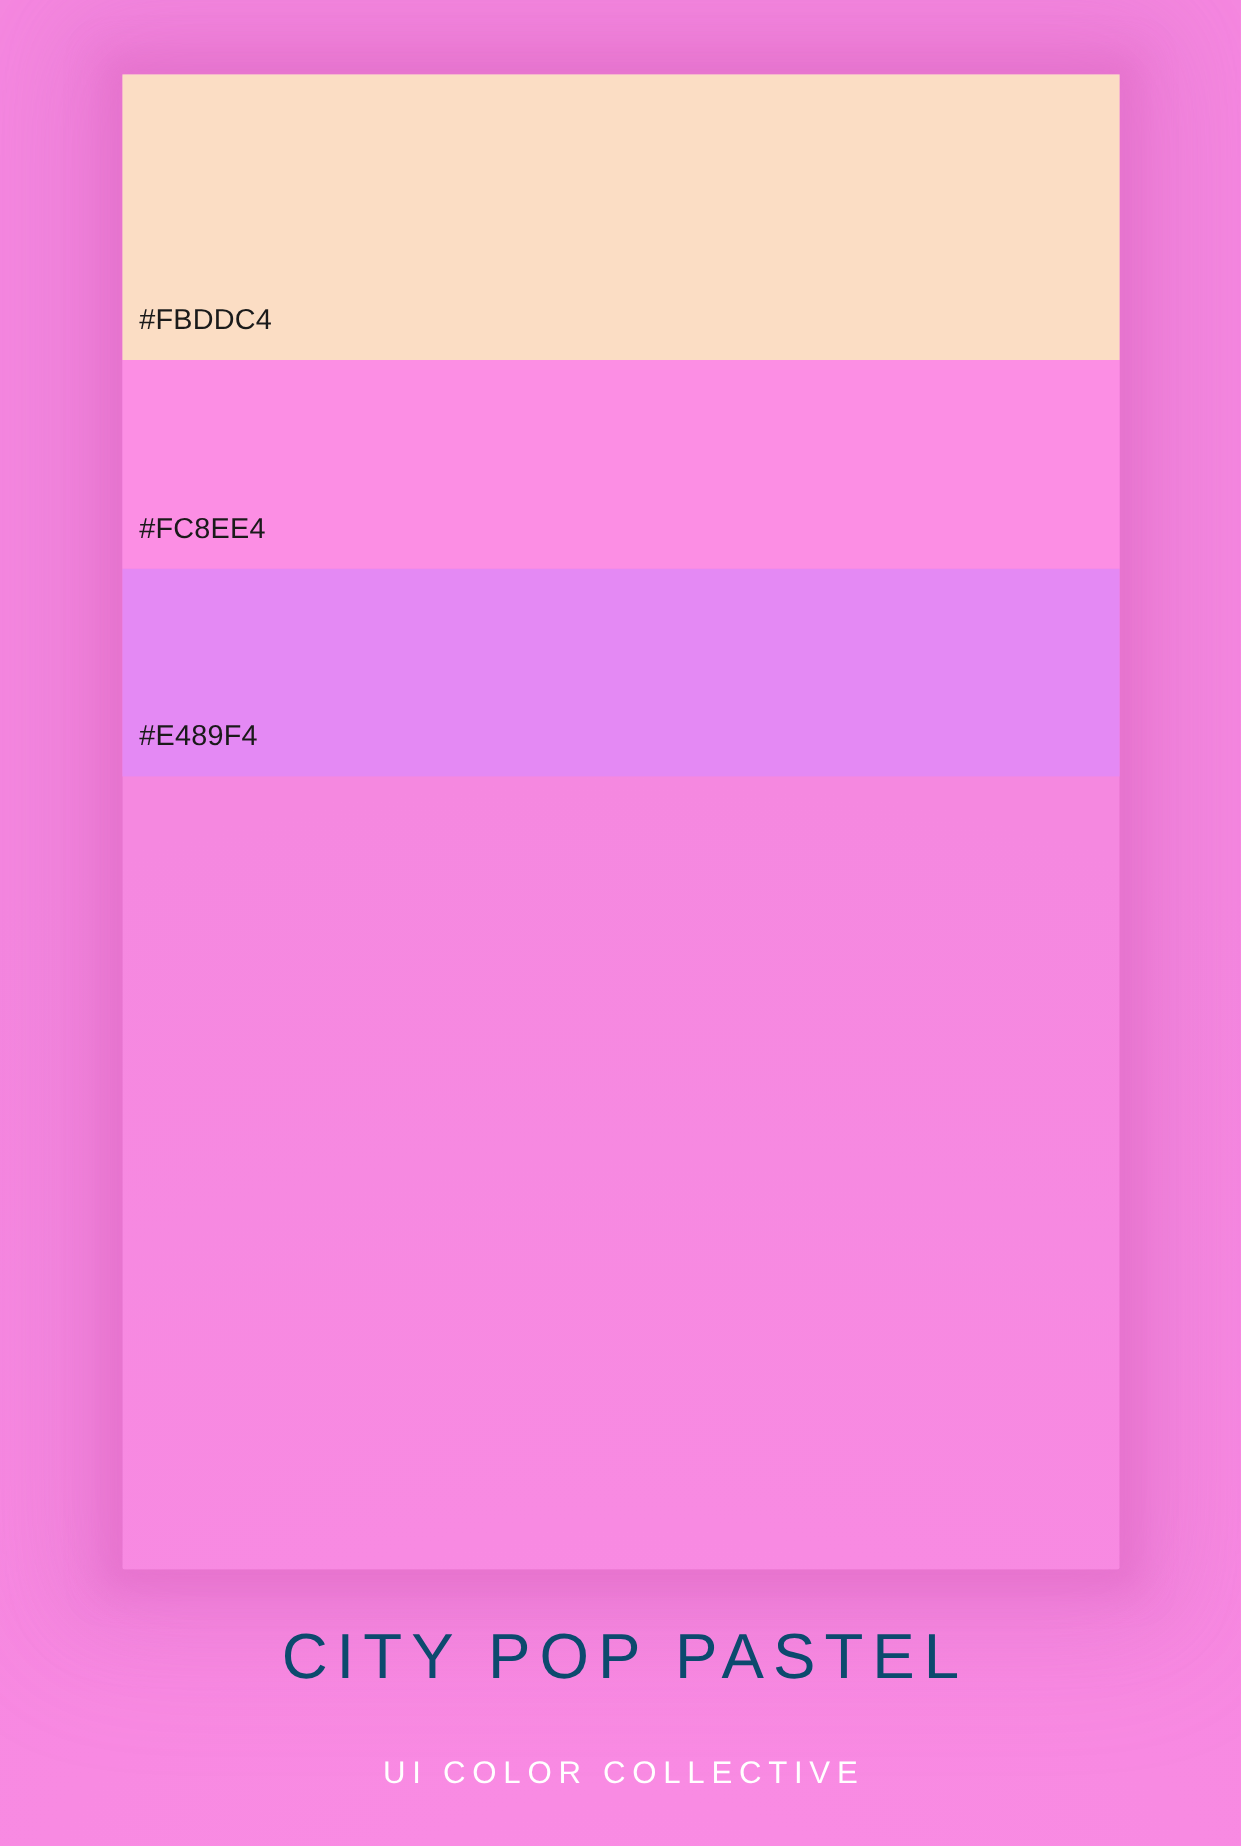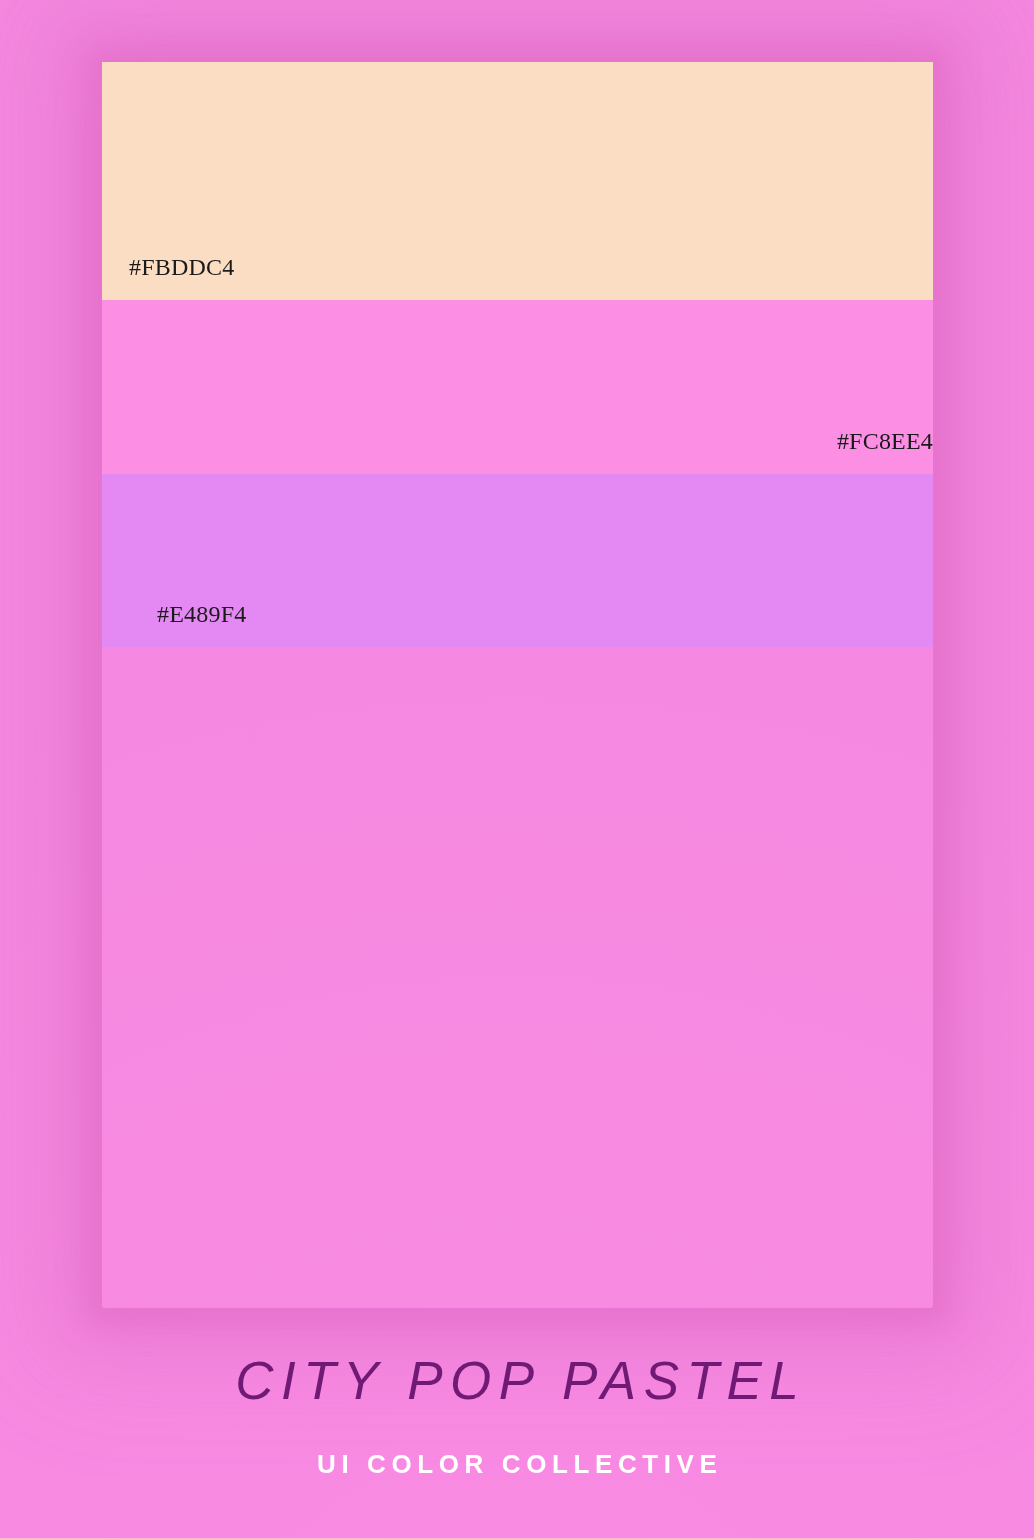--- a/index.html
+++ b/index.html
@@ -60,22 +60,21 @@
     display: flex;
     flex-direction: column;
   }
 
   .swatch {
     position: relative;
     width: 100%;
     box-sizing: border-box;
     display: flex;
     align-items: flex-end;
-    padding: 0 0 21px 27px;
-    font-family: Liberation Serif, serif;
+    padding: 0 0 21px 14px;
   }
 
   .swatch-label {
     font-size: 24px;
     line-height: 1;
     letter-spacing: 0.2px;
     font-weight: 400;
     white-space: nowrap;
   }
 
@@ -99,25 +98,25 @@
     font-size: 53px;
     line-height: 1;
     font-weight: 300;
     letter-spacing: 7.5px;
     text-indent: 7.5px;
     white-space: nowrap;
     font-family: "Liberation Sans", "DejaVu Sans", sans-serif;
   }
 
   .footer-subtitle {
-    margin-top: 44px;
+    margin-top: 57px;
     color: #ffffff;
     font-size: 26px;
     line-height: 1;
-    font-weight: 700;
+    font-weight: 400;
     letter-spacing: 5.6px;
     text-indent: 5.6px;
     white-space: nowrap;
     font-family: "Liberation Sans", "DejaVu Sans", sans-serif;
   }
 </style>
 </head>
 <body>
 
 <div class="poster" style="background-color: rgb(250, 140, 228);">
@@ -125,29 +124,29 @@
   <div class="poster-bg"></div>
   <div class="card-glow"></div>
 
   <div class="swatch-card">
 
     <div class="swatch" style="background-color: rgb(251, 221, 196); height: 238px; flex: 0 0 238px;">
       <span class="swatch-label" style="color: rgb(26, 26, 26);">#FBDDC4</span>
     </div>
 
 
-    <div class="swatch" style="background-color: rgb(252, 142, 228); height: 174px; flex: 0 0 174px; justify-content: flex-end;">
+    <div class="swatch" style="background-color: rgb(252, 142, 228); height: 174px; flex: 0 0 174px;">
       <span class="swatch-label" style="color: rgb(26, 26, 26);">#FC8EE4</span>
     </div>
 
     <div class="swatch" style="background-color: rgb(228, 137, 244); height: 173px; flex: 0 0 173px;">
-      <span class="swatch-label" style="color: rgb(26, 26, 26); margin-left: 28px;">#E489F4</span>
+      <span class="swatch-label" style="color: rgb(26, 26, 26);">#E489F4</span>
     </div>
 
 
   </div>
 
   <div class="poster-footer">
-    <div class="footer-title" style="color: #701a75; font-style: italic;">CITY POP PASTEL</div>
+    <div class="footer-title" style="color: #0c4a6e;">CITY POP PASTEL</div>
     <div class="footer-subtitle" style="color: rgb(255, 255, 255);">UI COLOR COLLECTIVE</div>
   </div>
 
 </div>
 
 </body></html>

